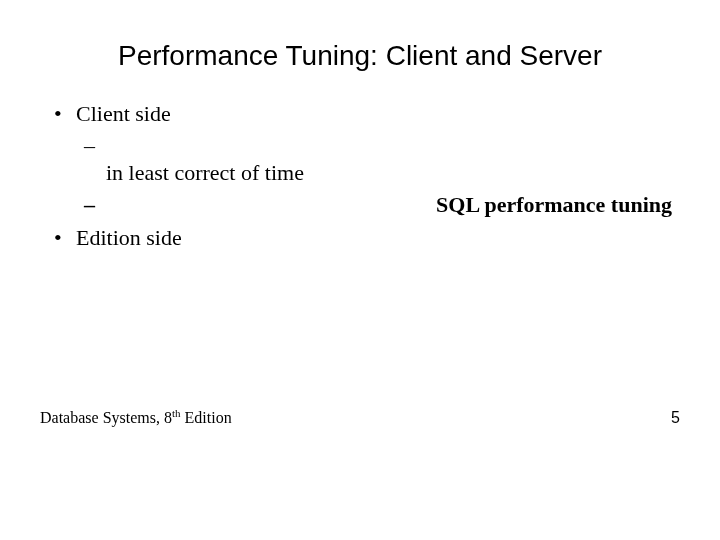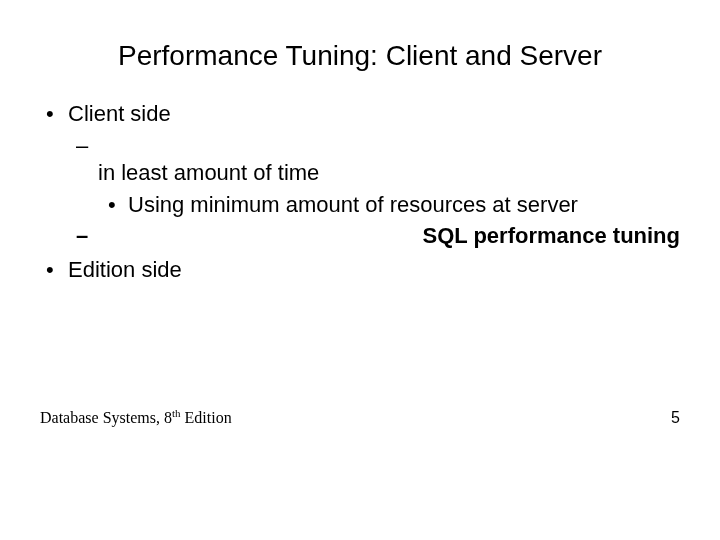--- a/index.html
+++ b/index.html
@@ -24,22 +24,23 @@
     text-align: center;
     margin: 0 0 28px 0;
     font-weight: normal;
   }
   .content {
     font-size: 22px;
     line-height: 1.25;
   }
   ul.lvl1 {
     list-style: none;
-    margin: 0;
+    margin: 8px;
     padding: 0;
+    font-family: Liberation Serif, serif;
   }
   ul.lvl1 > li {
     margin: 0 0 6px 0;
     padding-left: 28px;
     position: relative;
   }
   ul.lvl1 > li::before {
     content: "•";
     position: absolute;
     left: 6px;
@@ -99,26 +100,21 @@
 <div class="slide">
   <h1 class="title">Performance Tuning: Client and Server</h1>
 
   <div class="content">
     <ul class="lvl1">
       <li>
         <span>Client side</span>
         <ul class="lvl2">
           <li>
             <br>
-            <span>in least amount of time</span>
-            <ul class="lvl3">
-              <li>
-                <span>Using minimum amount of resources at server</span>
-              </li>
-            </ul>
+            <span>in least correct of time</span>
           </li>
           <li class="bold">
             <span>SQL performance tuning</span>
           </li>
         </ul>
       </li>
       <li>
         <span>Edition side</span>
       </li>
     </ul>

